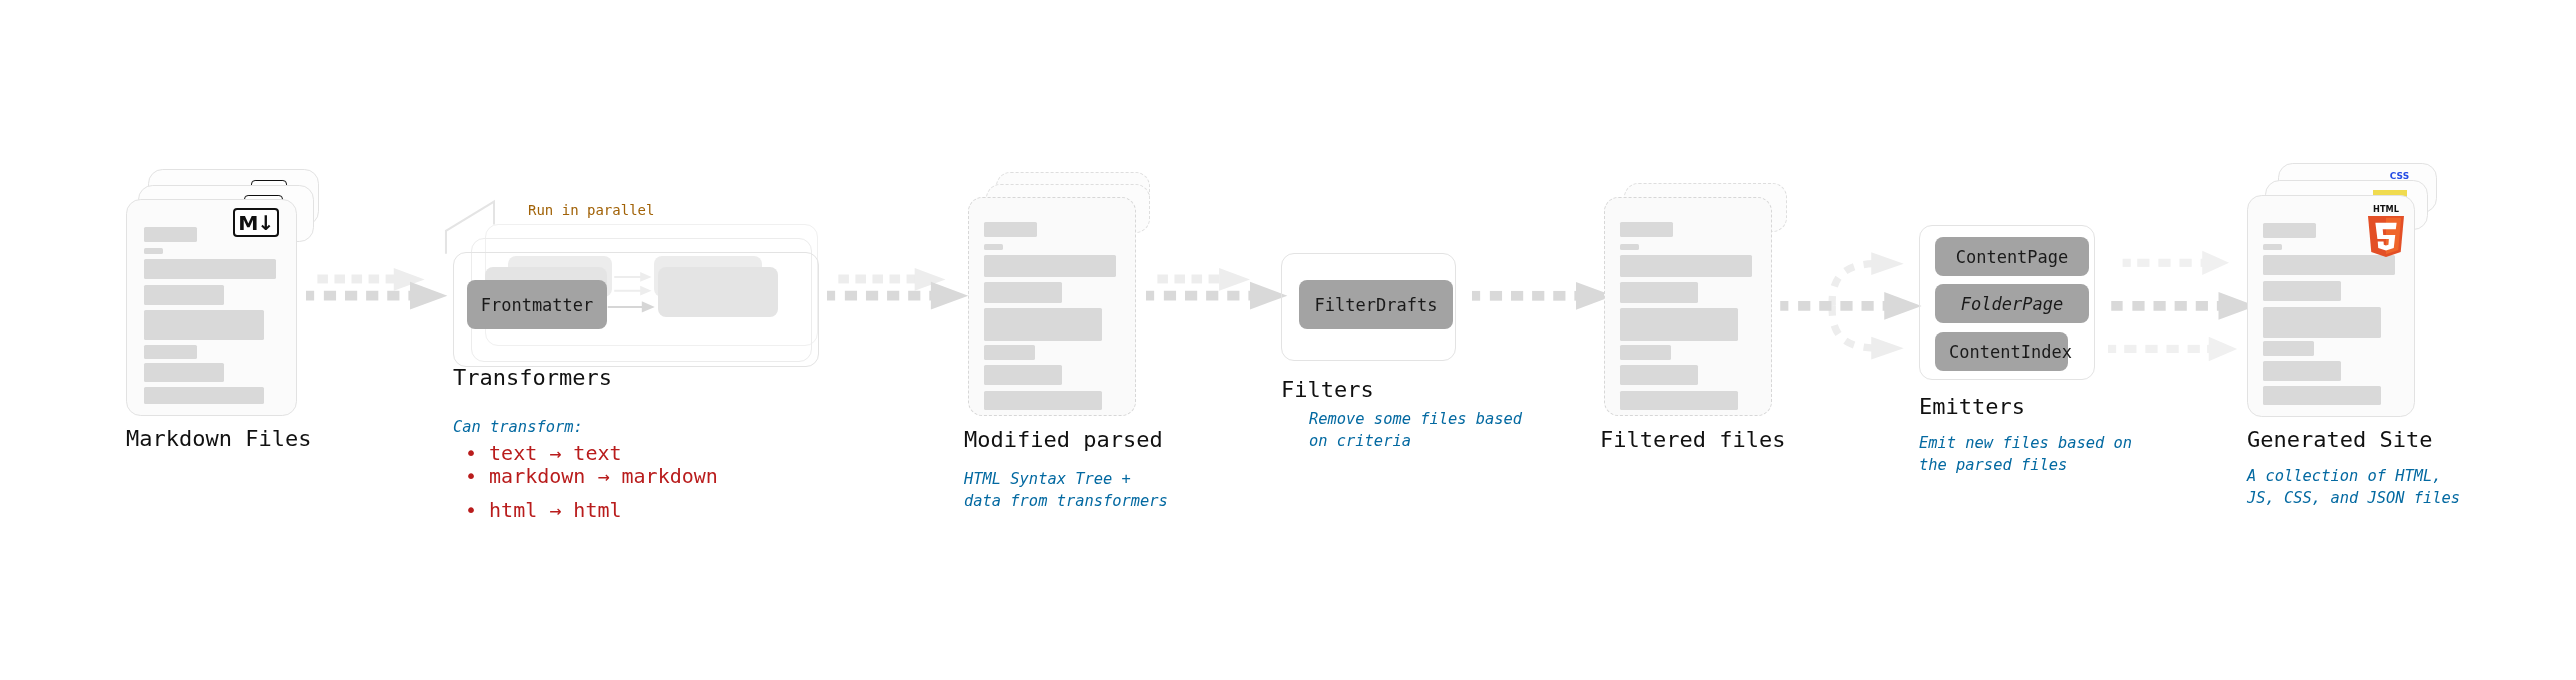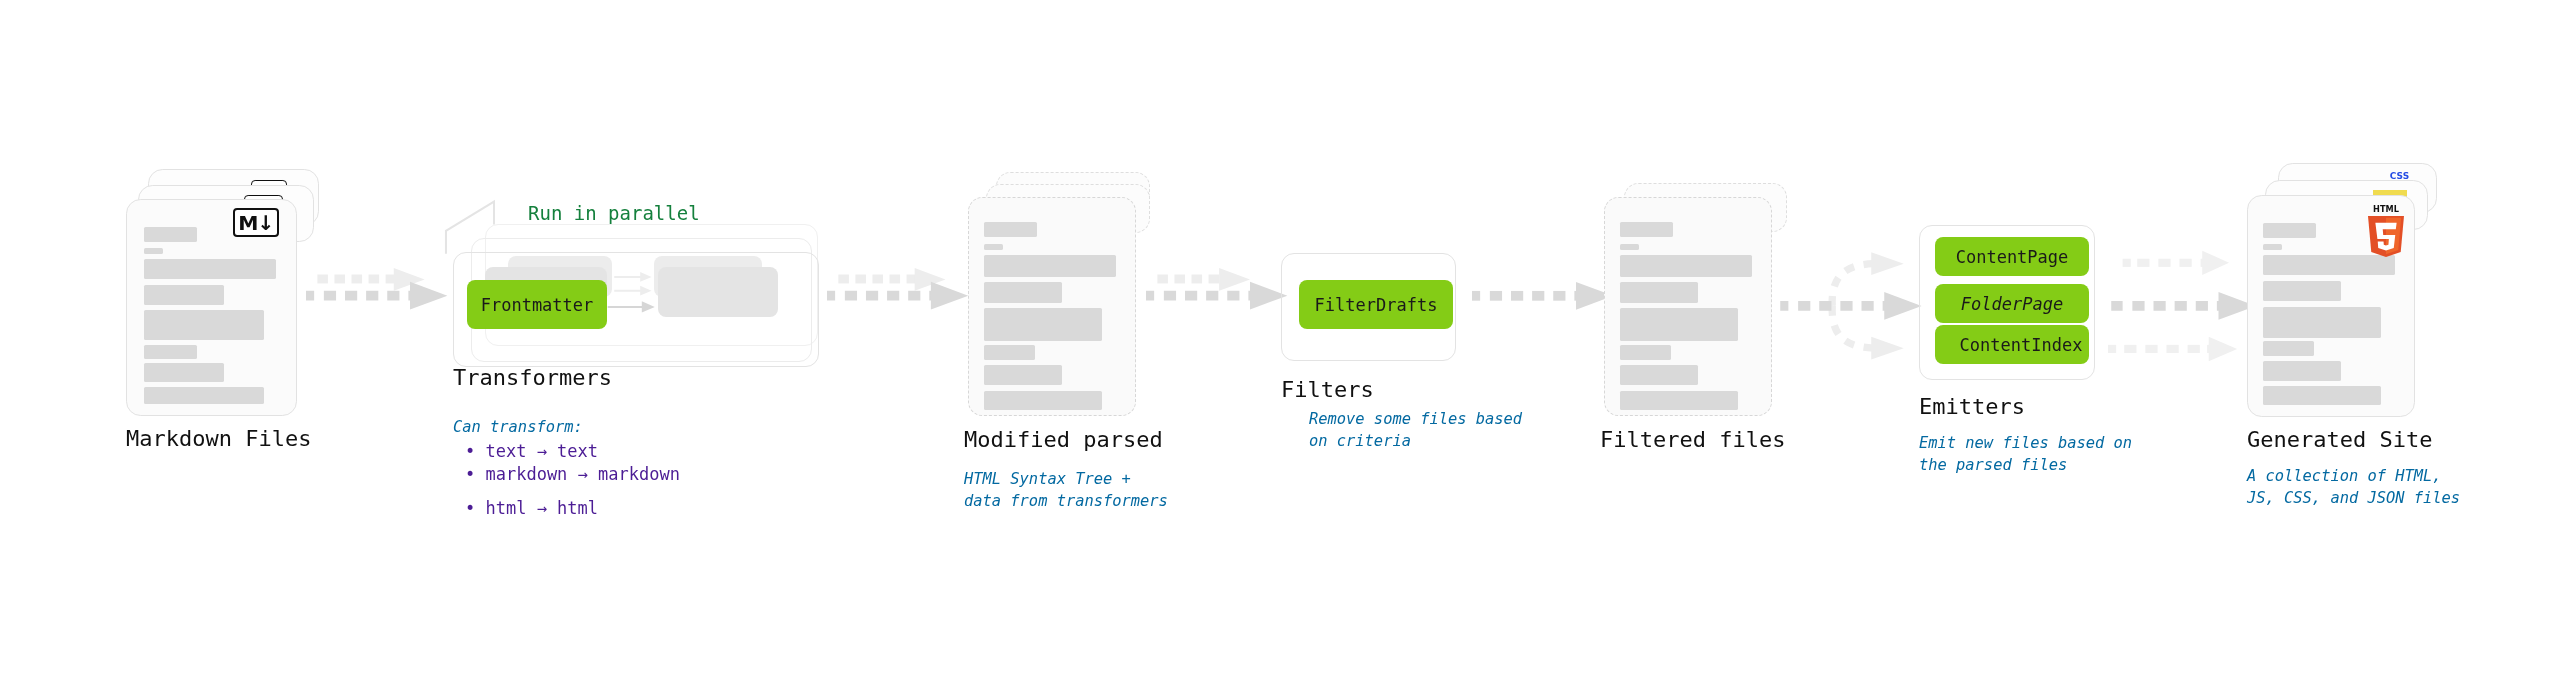--- a/index.html
+++ b/index.html
@@ -52,21 +52,21 @@
 
   
   .group {
     position:absolute;
     border:1.6px solid #e3e3e3;
     border-radius:13px;
     background:transparent;
   }
   .pill {
     position:absolute;
-    background:#84cc16;
+    background:#a3a3a3;
     border-radius:8.1px;
     display:flex; align-items:center; justify-content:center;
     font-size:17px;
     color:#1a1a1a;
     white-space:nowrap;
   }
   .pill.ghost1 { background:#e4e4e4; }
   .pill.ghost2 { background:#ececec; }
 
   
@@ -80,30 +80,30 @@
   .sub {
     position:absolute;
     font-size:15.4px;
     line-height:1.45;
     color:#0369a1;
     white-space:pre;
     font-style:italic;
   }
   .blist {
     position:absolute;
-    font-size:17px;
+    font-size:20px;
     line-height:1.45;
-    color:#4c1d95;
+    color:#b91c1c;
     white-space:pre;
   }
 
   .parallel-label {
     position:absolute;
-    font-size:19px;
-    color:#15803d;
+    font-size:14px;
+    color:#a16207;
     white-space:nowrap;
   }
 
   svg { position:absolute; overflow:visible; }
 </style>
 </head>
 <body>
 
 <div class="stage">
 
@@ -286,21 +286,21 @@
         <rect x="74" y="80" width="15" height="12"></rect>
       <rect x="100" y="80" width="15" height="12"></rect>
         <rect x="126" y="80" width="10" height="12"></rect>
       <path d="M128 69 L174 86 L128 103 Z"></path>
     </g>
   </svg>
 
   <div class="group" style="left:1919px; top:225px; width:176px; height:155px;"></div>
   <div class="pill" style="left:1935px; top:237px; width:154px; height:39px;">ContentPage</div>
   <div class="pill" style="left:1935px; top:284px; width:154px; height:39px;font-style:italic;">FolderPage</div>
-  <div class="pill" style="left:1935px; top:325px; width:154px; height:39px;padding-left:18px;">ContentIndex</div>
+  <div class="pill" style="left:1935px; top:332px; width:133px; height:39px;padding-left:18px;">ContentIndex</div>
 
   <div class="caption" style="left:1919px; top:394px;">Emitters</div>
   <div class="sub" style="left:1919px; top:432px;">Emit new files based on
 the parsed files</div>
 
   <svg style="left:2111px; top:236px; width:163px; height:130px;" viewBox="0 0 200 160" width="163" height="130">
     <g fill="#f0f0f0">
       <rect x="14" y="28" width="10" height="10"></rect>
         <rect x="32" y="28" width="15" height="10"></rect>
       <rect x="58" y="28" width="15" height="10"></rect>

